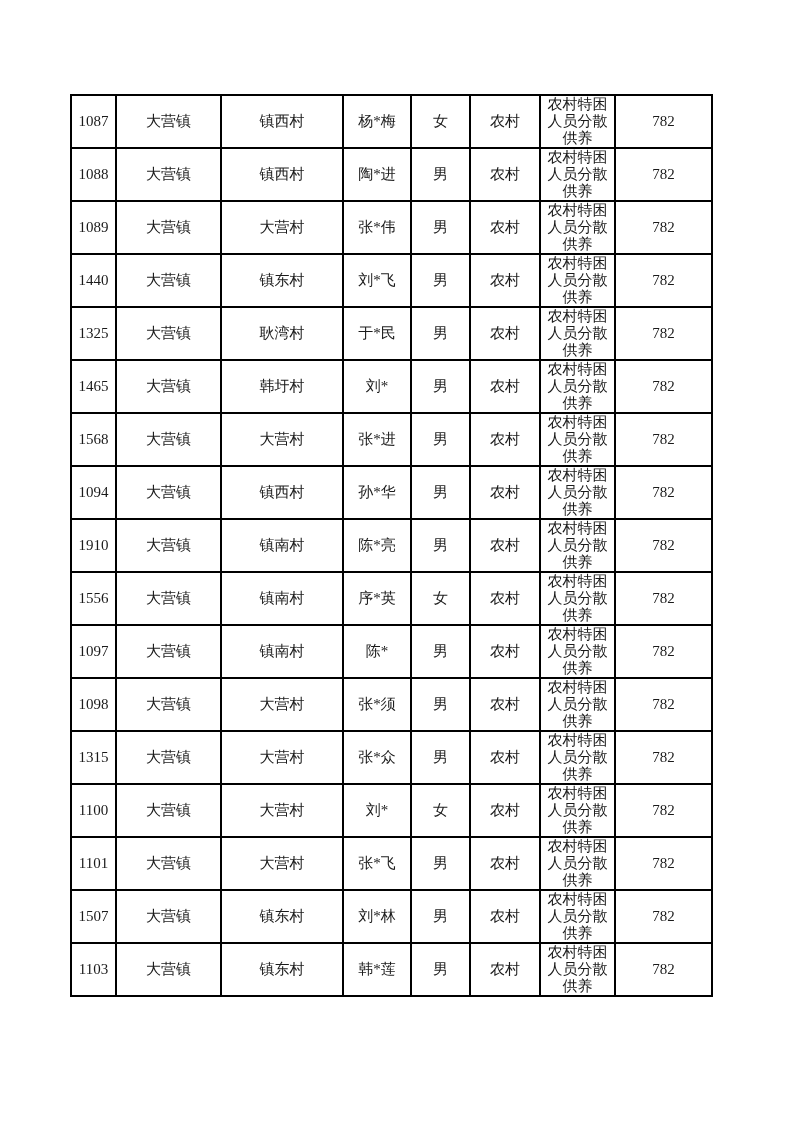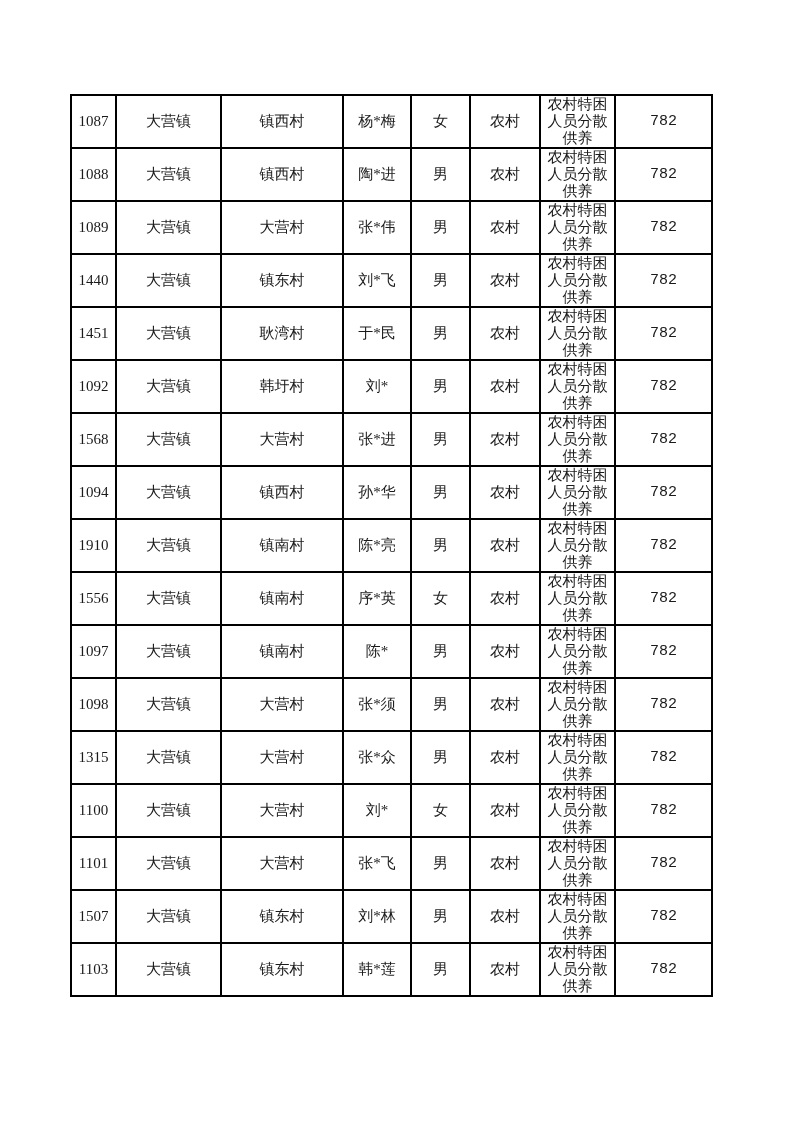--- a/index.html
+++ b/index.html
@@ -29,21 +29,21 @@
     vertical-align: middle;
     color: #1a1a1a;
     font-size: 15px;
     padding: 0 2px;
     overflow: hidden;
   }
   table.records-table tr {
     height: 52px;
   }
   td.c-serial   { font-size: 14px; }
-  td.c-amount   { font-size: 14px; font-family: Liberation Mono, monospace; }
+  td.c-amount   { font-size: 14px; }
   td.c-category {
     font-size: 14px;
     line-height: 17px;
     padding: 0 6px;
     word-break: break-all;
   }
 </style>
 </head>
 <body>
 
@@ -94,31 +94,31 @@
     <td class="c-serial">1440</td>
     <td class="c-town">大营镇</td>
     <td class="c-village">镇东村</td>
     <td class="c-name">刘*飞</td>
     <td class="c-gender">男</td>
     <td class="c-area">农村</td>
     <td class="c-category">农村特困人员分散供养</td>
     <td class="c-amount">782</td>
   </tr>
         <tr>
-    <td class="c-serial">1451</td>
+    <td class="c-serial">1325</td>
     <td class="c-town">大营镇</td>
     <td class="c-village">耿湾村</td>
     <td class="c-name">于*民</td>
     <td class="c-gender">男</td>
     <td class="c-area">农村</td>
     <td class="c-category">农村特困人员分散供养</td>
     <td class="c-amount">782</td>
   </tr>
         <tr>
-    <td class="c-serial">1092</td>
+    <td class="c-serial">1465</td>
     <td class="c-town">大营镇</td>
     <td class="c-village">韩圩村</td>
     <td class="c-name">刘*</td>
     <td class="c-gender">男</td>
     <td class="c-area">农村</td>
     <td class="c-category">农村特困人员分散供养</td>
     <td class="c-amount">782</td>
   </tr>
         <tr>
     <td class="c-serial">1568</td>

